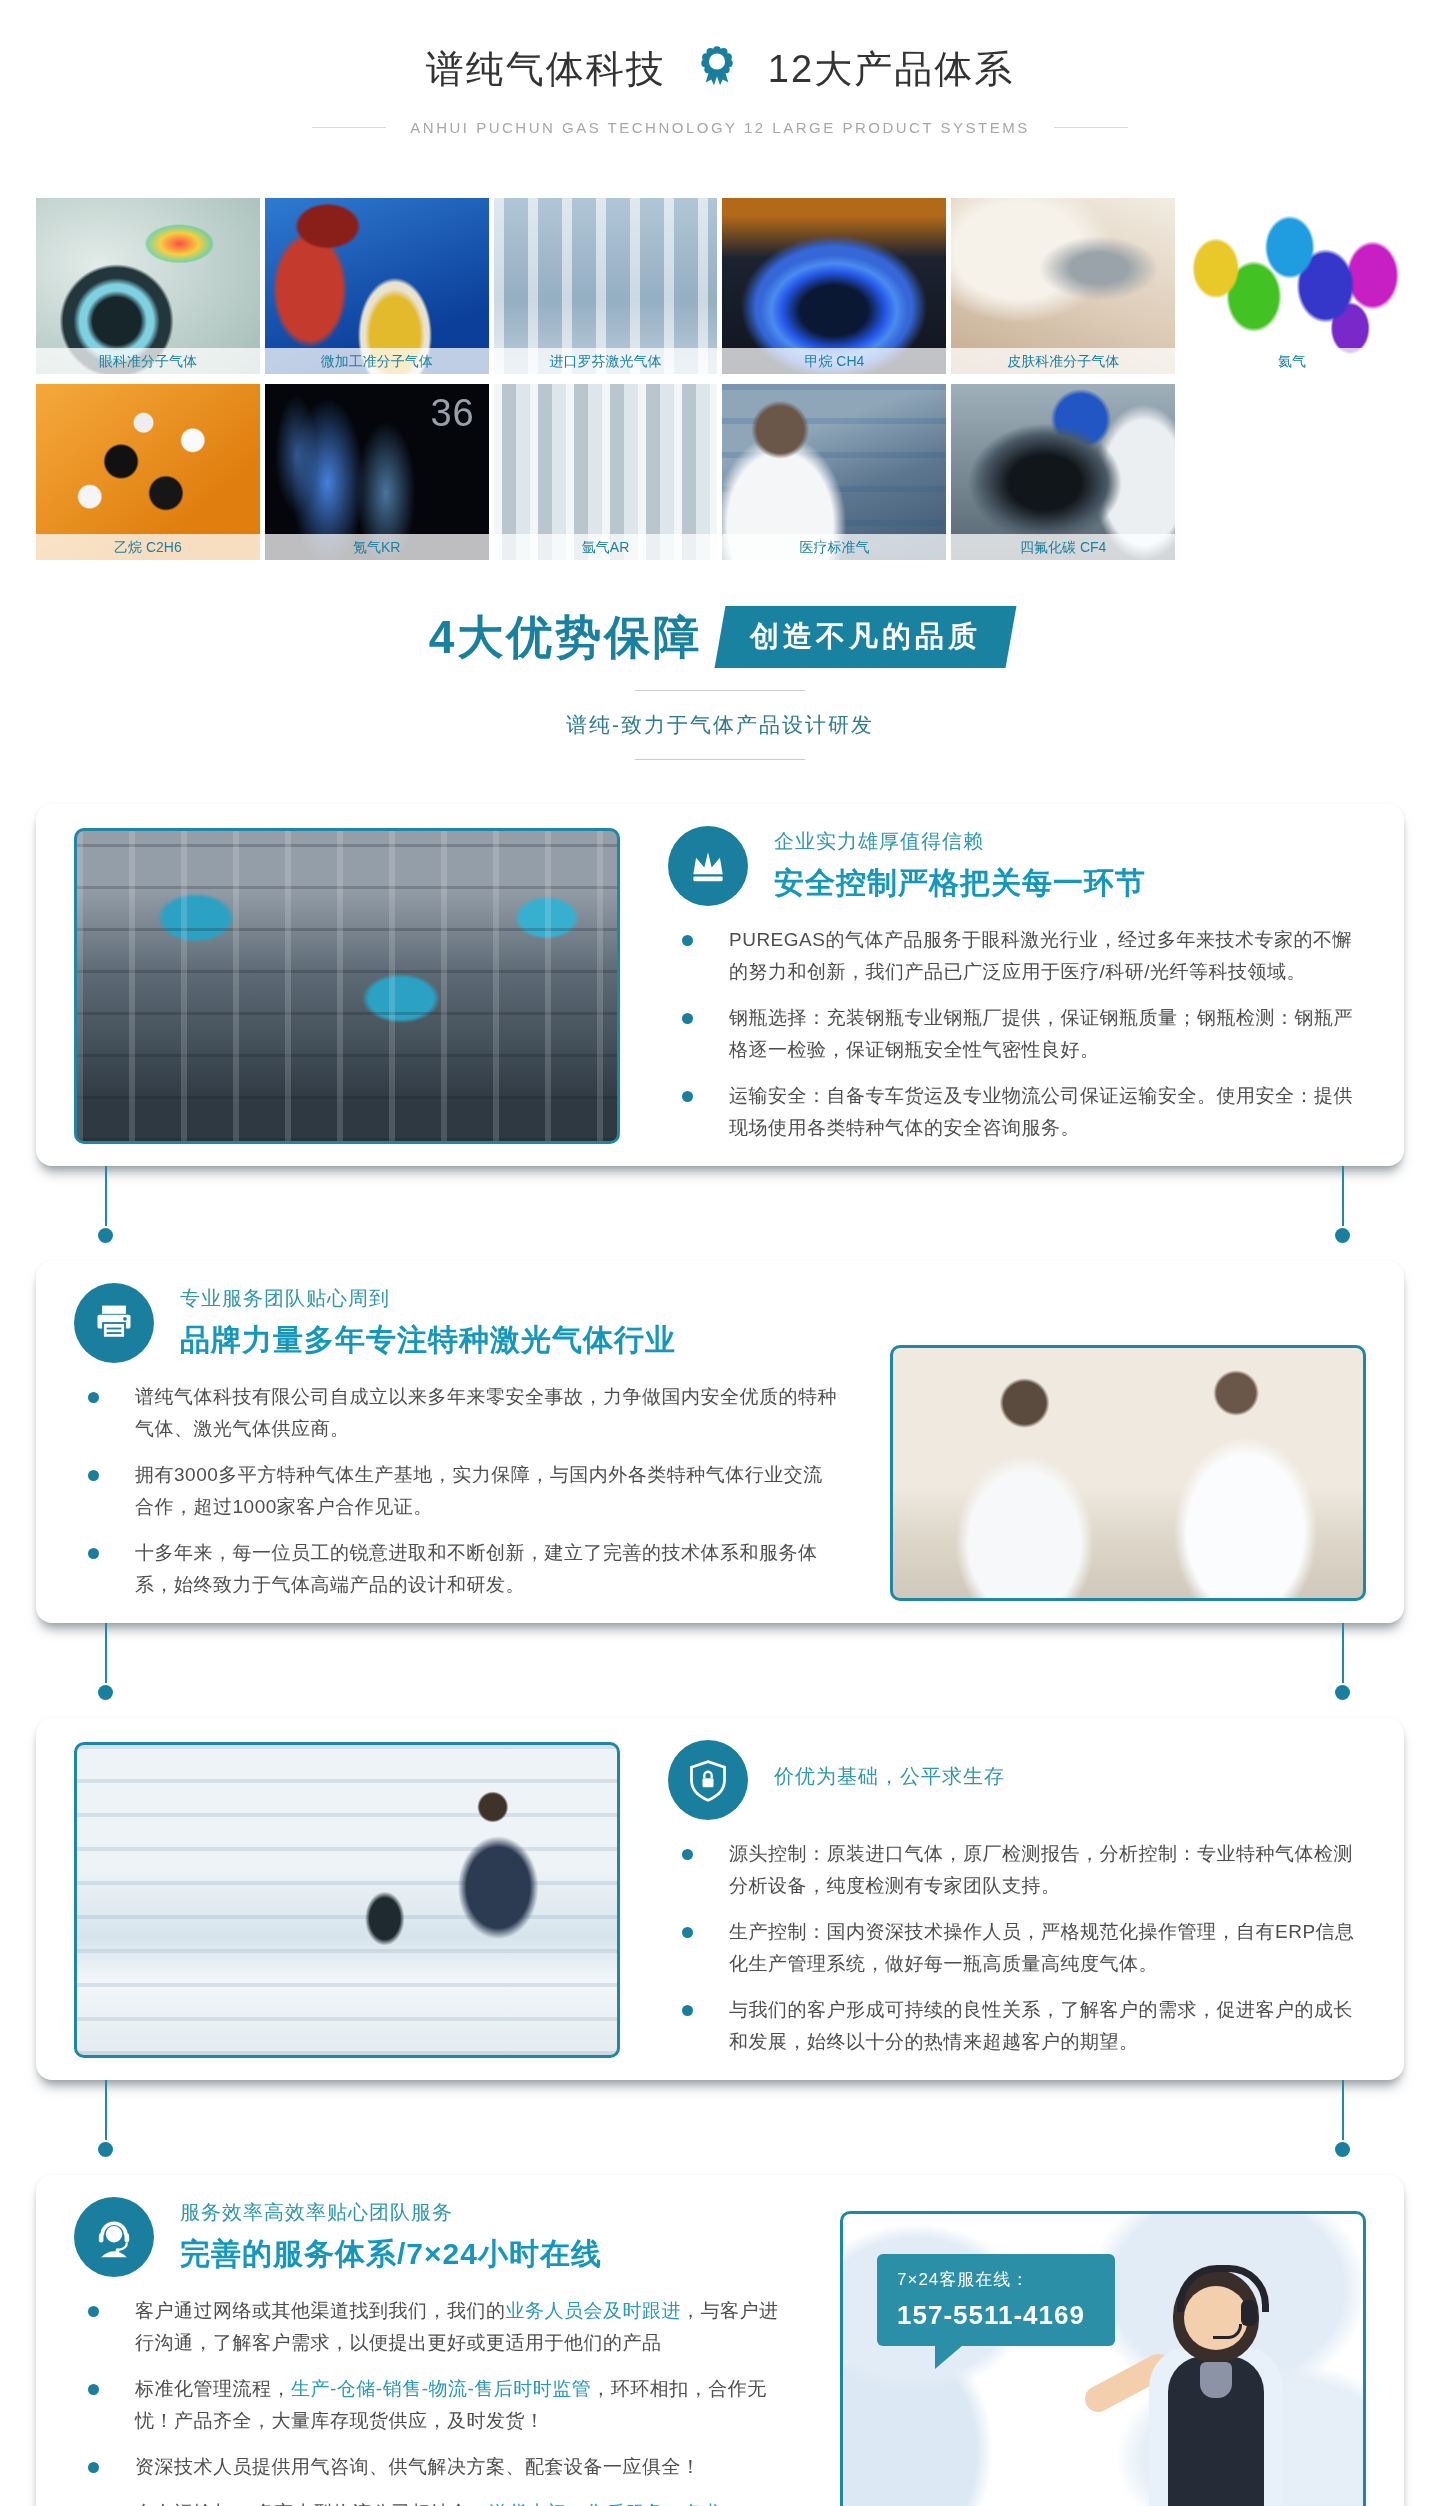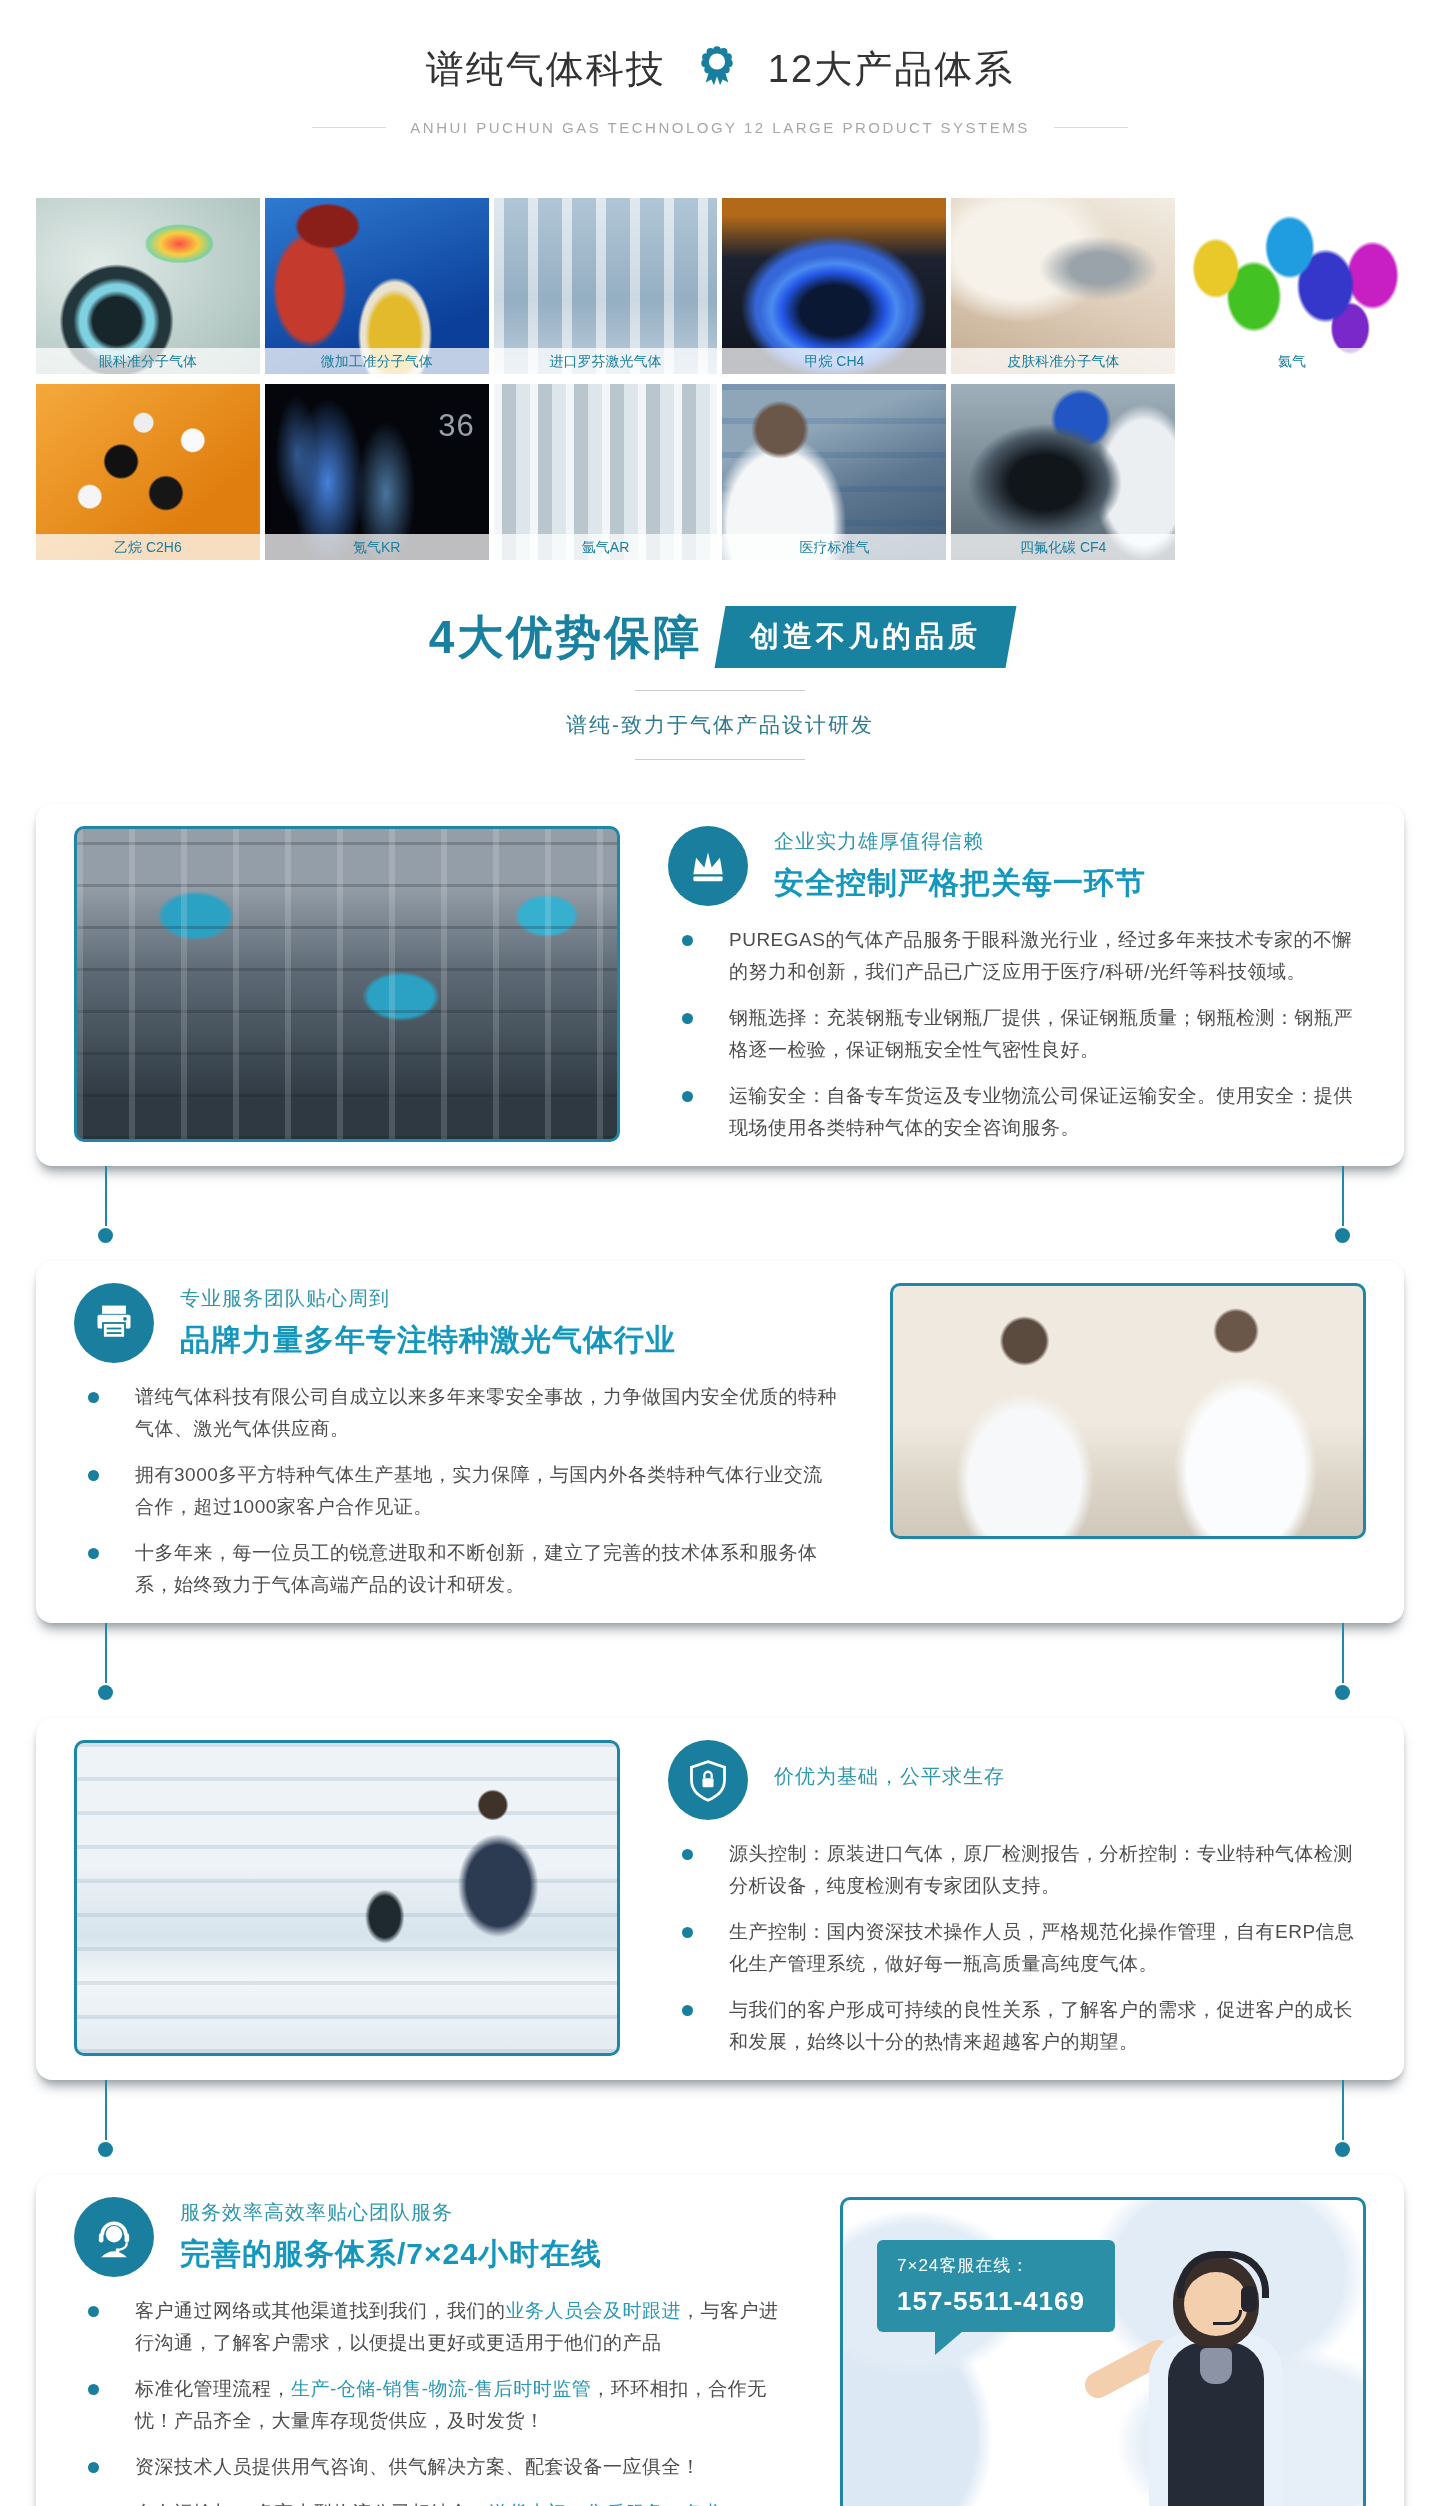--- a/index.html
+++ b/index.html
@@ -11,21 +11,21 @@
   .hdr-title{display:flex;justify-content:center;align-items:center;gap:30px;font-size:38px;color:#333;font-weight:500;letter-spacing:2px;}
   .hdr-sub{margin-top:24px;display:flex;justify-content:center;align-items:center;gap:24px;}
   .hdr-sub .txt{color:#a7a7a7;font-size:15px;letter-spacing:2.5px;}
   .hline{width:74px;height:1px;background:#dcdcdc;}
 
   
   .grid{width:1368px;margin:62px auto 0;display:grid;grid-template-columns:repeat(6,1fr);gap:10px 5px;}
   .tile{position:relative;height:176px;overflow:hidden;cursor:pointer;}
   .tile .lbl{position:absolute;left:0;right:0;bottom:0;height:26px;line-height:26px;text-align:center;
     background:rgba(255,255,255,.74);color:#1b7f9e;font-size:14px;}
-  .ph36{position:absolute;top:24px;right:14px;color:#9aa0aa;font-size:31px;font-weight:300;letter-spacing:1px;}
+  .ph36{position:absolute;top:8px;right:14px;color:#9aa0aa;font-size:38px;font-weight:300;letter-spacing:1px;}
   .t1{background:
     radial-gradient(46px 26px at 64% 26%, rgba(255,70,60,.95), rgba(255,205,40,.85) 42%, rgba(70,205,125,.6) 70%, transparent 76%),
     radial-gradient(92px 92px at 36% 70%, #17262b 0 26%, #7fd0e0 33% 40%, #22363c 47% 58%, transparent 62%),
     radial-gradient(320px 230px at 28% 38%, #e2ebe8, #a9c0bb 62%, #7d9894);}
   .t2{background:
     radial-gradient(60px 42px at 28% 16%, #8a1f1a 0 48%, transparent 55%),
     radial-gradient(72px 112px at 20% 52%, #c43b2e 0 45%, transparent 52%),
     radial-gradient(62px 96px at 58% 78%, #e3ba2c 0 40%, #e8e2cf 48% 55%, transparent 60%),
     linear-gradient(160deg,#2f7ad1,#0b3f9a 75%);}
   .t3{background:
@@ -84,21 +84,21 @@
   .sec-row{display:flex;justify-content:center;align-items:stretch;}
   .sec-title{font-size:46px;font-weight:bold;color:#19809f;letter-spacing:3px;line-height:62px;}
   .sec-box{margin-left:18px;background:#1a82a1;transform:skewX(-10deg);padding:0 30px;display:flex;align-items:center;}
   .sec-box span{display:block;transform:skewX(10deg);color:#fff;font-size:29px;font-weight:bold;letter-spacing:4px;}
   .tagline{margin-top:22px;display:flex;justify-content:center;align-items:center;gap:20px;flex-direction:column;}
   .tagline .txt{font-size:21px;color:#2d7a90;letter-spacing:2px;}
   .tagline .hline{width:170px;background:#c9ced1;}
 
   
   .cards{width:1368px;margin:44px auto 0;}
-  .card{background:#fff;border-radius:16px;padding:22px 38px;display:flex;gap:48px;align-items:flex-start;
+  .card{background:#fff;border-radius:16px;padding:22px 38px;display:flex;gap:48px;align-items:flex-end;
     box-shadow:0 10px 12px -4px rgba(70,82,92,.5), 0 2px 5px rgba(0,0,0,.1);}
   .media{flex:0 0 auto;border:3px solid #1f87a5;border-radius:10px;overflow:hidden;position:relative;}
   .content{flex:1 1 auto;min-width:0;}
   .head{display:flex;align-items:center;}
   .icon-circle{width:80px;height:80px;border-radius:50%;background:#1a7f9e;display:flex;align-items:center;justify-content:center;flex:0 0 auto;}
   .titles{margin-left:26px;}
   .small-title{font-size:20px;color:#2f96ac;margin-bottom:8px;letter-spacing:1px;}
   .big-title{font-size:30px;font-weight:bold;color:#1597bd;letter-spacing:1px;}
   .bullets{list-style:none;margin:18px 0 0;padding:0 0 0 14px;}
   .bullet{display:flex;margin-bottom:14px;}

